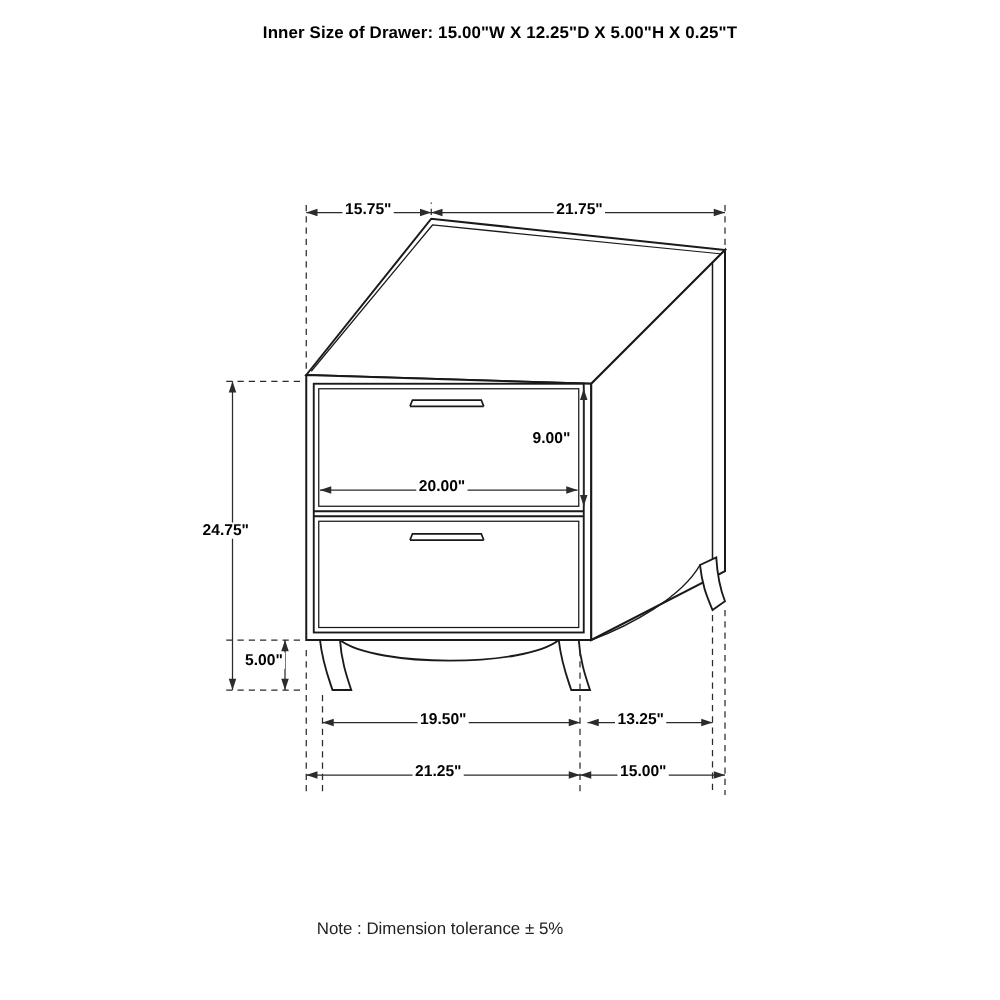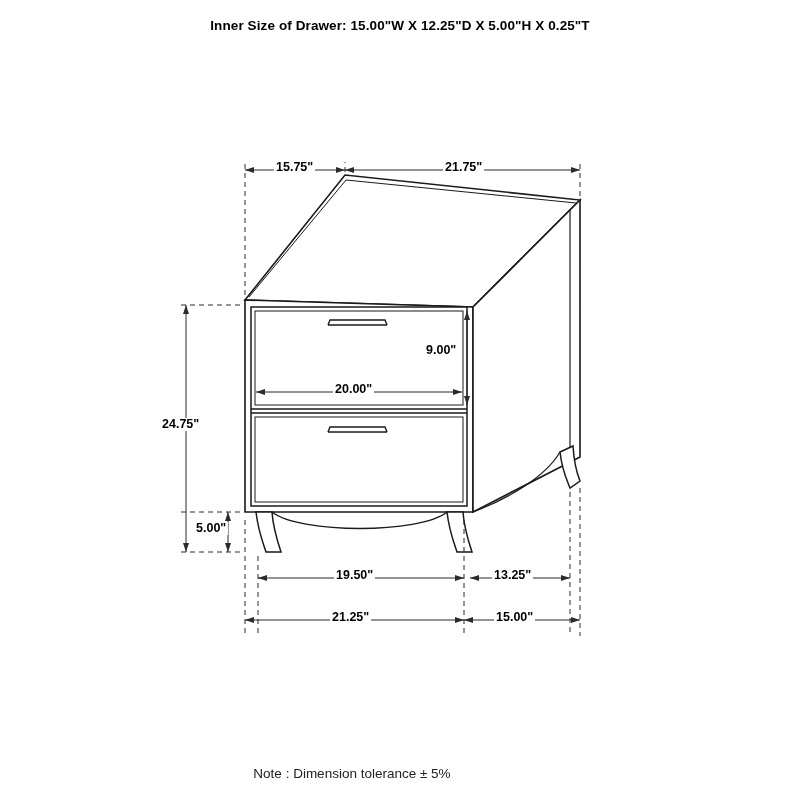--- a/index.html
+++ b/index.html
@@ -25,21 +25,21 @@
     top: 18px;
     left: 0;
     width: 800px;
     text-align: center;
     font-size: 13.5px;
     font-weight: bold;
     letter-spacing: 0.1px;
   }
   .note {
     position: absolute;
-    top: 766px;
+    top: 735px;
     left: 0;
     width: 704px;
     text-align: center;
     font-size: 13.5px;
     font-weight: normal;
     color: #222;
   }
   svg.dwg {
     position: absolute;
     left: 0;

